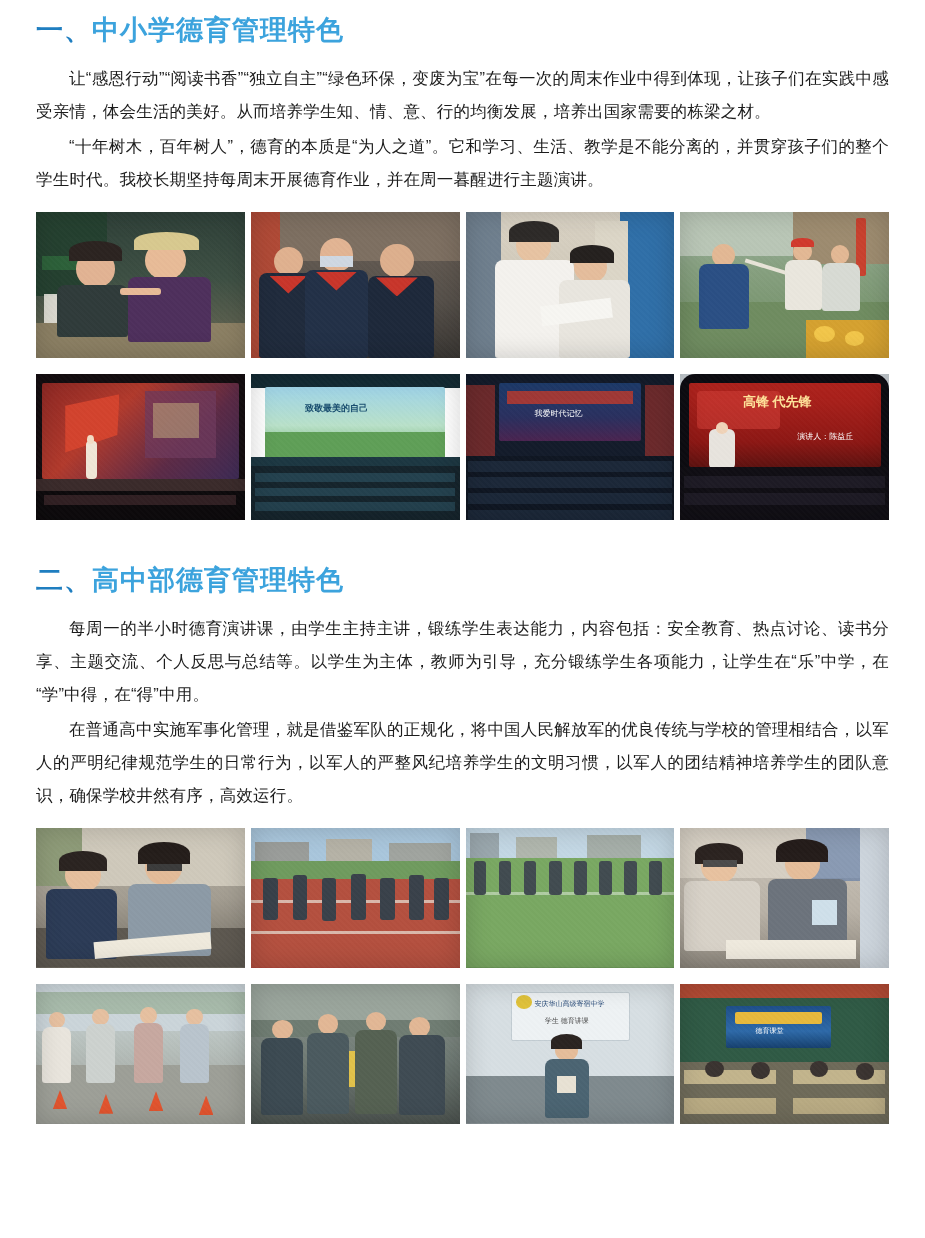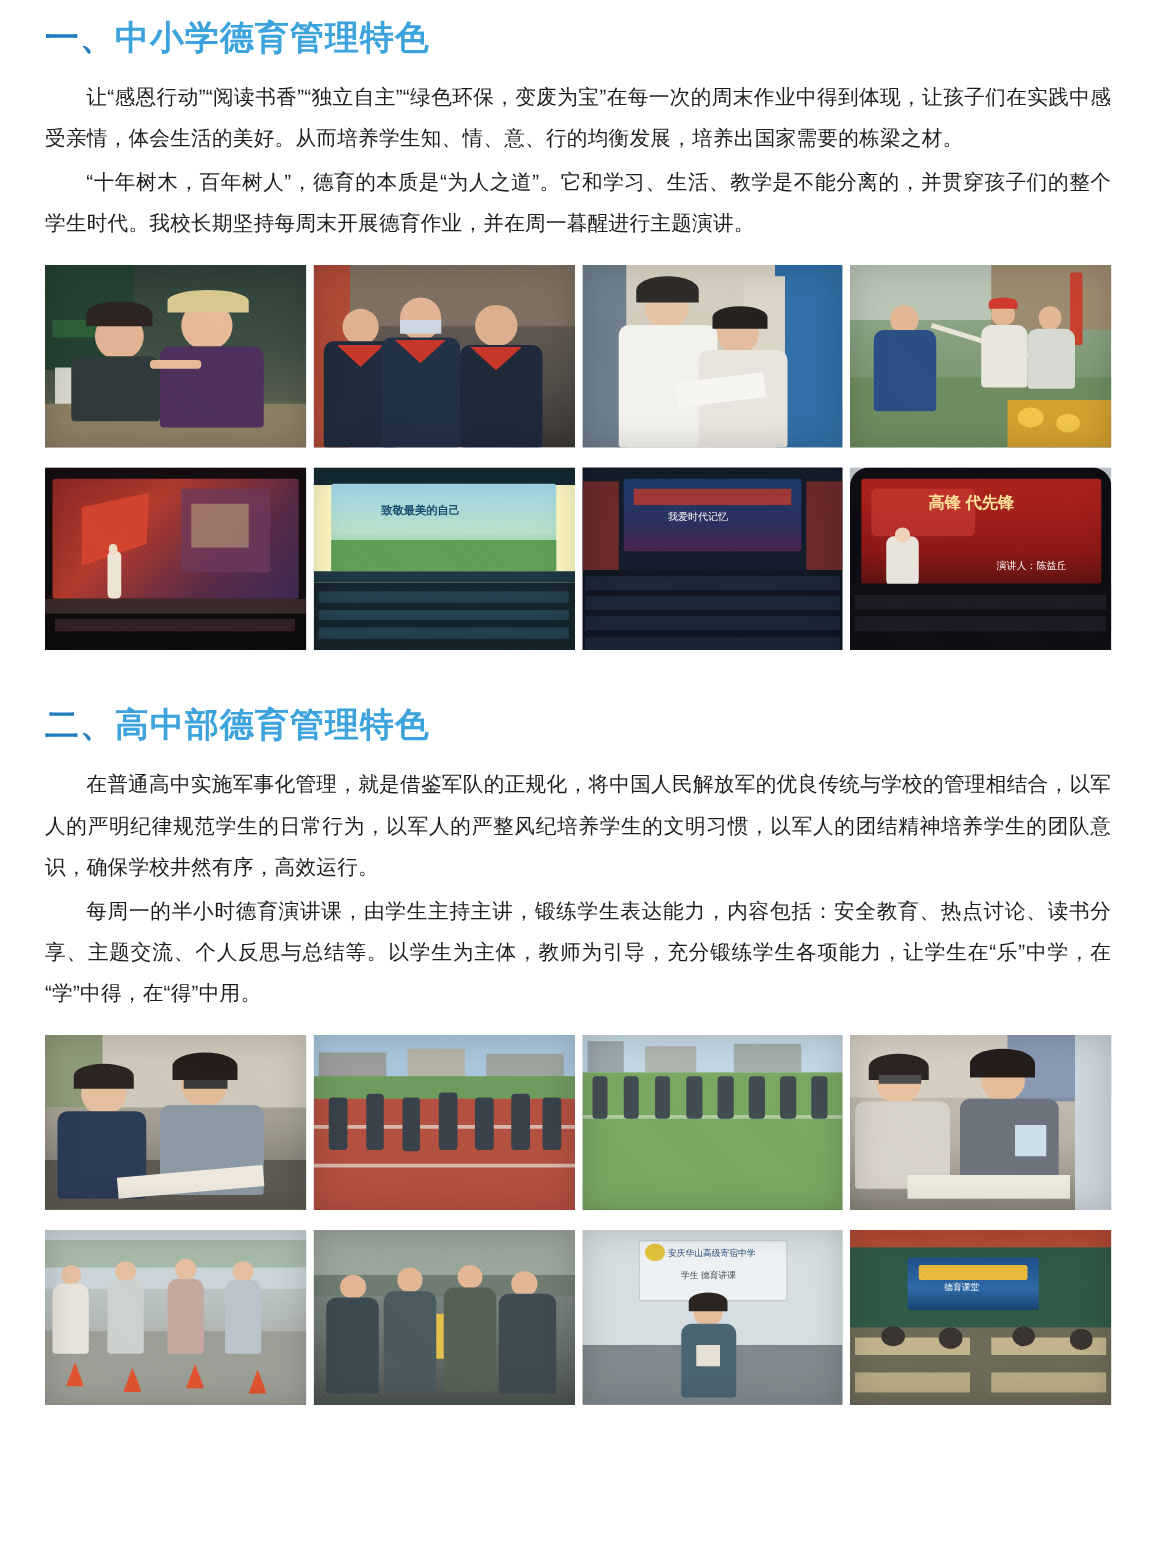--- a/index.html
+++ b/index.html
@@ -174,21 +174,21 @@
         <div class="person-head" style="left:24.6%;top:42%;width:3.4%;height:6%;background:#f3dcc4;"></div>
         <div class="bar" style="left:0;top:72%;width:100%;height:8%;background:#3a2a2a;"></div>
         <div class="bar" style="left:0;top:80%;width:100%;height:20%;background:#0d0a0c;"></div>
         <div class="bar" style="left:4%;top:83%;width:92%;height:7%;background:#4a2f33;opacity:.6;"></div>
         <div class="vignette"></div>
           <div class="grain"></div>
       </div>
     </div>
 
     <div class="photo">
-      <div class="inner" style="background:#fef9c3;padding-left:30px;">
+      <div class="inner" style="background:#ffffff;padding-left:30px;">
         <div class="bar" style="left:0;top:0;width:100%;height:10%;background:#132a33;"></div>
         <div class="stage-screen" style="left:7%;top:9%;width:86%;height:48%;background:linear-gradient(180deg,#9fd4e8 0%,#b9e1c9 55%,#6fae6a 100%);"></div>
         <div class="bar" style="left:7%;top:40%;width:86%;height:17%;background:#5f9f57;"></div>
         <div class="caption-text" style="left:26%;top:20%;font-size:9px;color:#174c6e;font-weight:bold;">致敬最美的自己</div>
         <div class="bar" style="left:0;top:57%;width:100%;height:6%;background:#1c3742;"></div>
         <div class="bar" style="left:0;top:63%;width:100%;height:37%;background:#15242c;"></div>
         <div class="bar" style="left:2%;top:68%;width:96%;height:6%;background:#23414e;"></div>
         <div class="bar" style="left:2%;top:78%;width:96%;height:6%;background:#23414e;"></div>
         <div class="bar" style="left:2%;top:88%;width:96%;height:6%;background:#23414e;"></div>
         <div class="vignette"></div>
@@ -212,40 +212,40 @@
         <div class="vignette"></div>
           <div class="grain"></div>
       </div>
     </div>
 
     <div class="photo">
       <div class="inner" style="background:#0d0c12;border-radius:15px;">
         <div class="stage-screen" style="left:4%;top:6%;width:92%;height:58%;background:linear-gradient(180deg,#b3231d 0%,#8d1714 70%,#5e1210 100%);"></div>
         <div class="bar" style="left:8%;top:12%;width:40%;height:26%;background:#d8423a;opacity:.5;border-radius:4px;"></div>
         <div class="caption-text caption-red" style="left:30%;top:14%;font-size:13px;font-weight:bold;">高锋 代先锋</div>
-        <div class="caption-text" style="left:56%;top:40%;font-size:8px;margin-top:16px;">演讲人：陈益丘</div>
+        <div class="caption-text" style="left:56%;top:40%;font-size:8px;">演讲人：陈益丘</div>
         <div class="person-body" style="left:14%;top:38%;width:12%;height:28%;background:#e8e4de;border-radius:6px;"></div>
         <div class="person-head" style="left:17%;top:33%;width:6%;height:8%;background:#f0d3b8;"></div>
         <div class="bar" style="left:0;top:64%;width:100%;height:36%;background:#100e14;"></div>
         <div class="bar" style="left:2%;top:70%;width:96%;height:8%;background:#1d1a24;"></div>
         <div class="bar" style="left:2%;top:82%;width:96%;height:8%;background:#1d1a24;"></div>
         <div class="vignette"></div>
           <div class="grain"></div>
       </div>
     </div>
 
   </div>
 
   <div class="sec2">
     <h2 class="section-title">
       <span class="title-prefix">二、</span><span class="title-main">高中部德育管理特色</span>
     </h2>
 
+    <p class="para">每周一的半小时德育演讲课，由学生主持主讲，锻练学生表达能力，内容包括：安全教育、热点讨论、读书分享、主题交流、个人反思与总结等。以学生为主体，教师为引导，充分锻练学生各项能力，让学生在“乐”中学，在“学”中得，在“得”中用。</p>
     <p class="para">在普通高中实施军事化管理，就是借鉴军队的正规化，将中国人民解放军的优良传统与学校的管理相结合，以军人的严明纪律规范学生的日常行为，以军人的严整风纪培养学生的文明习惯，以军人的团结精神培养学生的团队意识，确保学校井然有序，高效运行。</p>
-    <p class="para">每周一的半小时德育演讲课，由学生主持主讲，锻练学生表达能力，内容包括：安全教育、热点讨论、读书分享、主题交流、个人反思与总结等。以学生为主体，教师为引导，充分锻练学生各项能力，让学生在“乐”中学，在“学”中得，在“得”中用。</p>
 
     <div class="photo-grid sec2-grid">
 
       <div class="photo">
         <div class="inner" style="background:linear-gradient(180deg,#b9b3a6 0%,#a39d91 50%,#6f6a60 100%);">
           <div class="bar" style="left:0;top:0;width:100%;height:42%;background:#cfc9bb;"></div>
           <div class="bar" style="left:0;top:0;width:22%;height:42%;background:#8e9b78;"></div>
           <div class="bar" style="left:0;top:72%;width:100%;height:28%;background:#5d5850;"></div>
           <div class="person-head" style="left:14%;top:22%;width:17%;height:24%;background:#e6bf9d;"></div>
           <div class="bar" style="left:11%;top:17%;width:23%;height:14%;background:#2a2320;border-radius:50% 50% 0 0;"></div>

